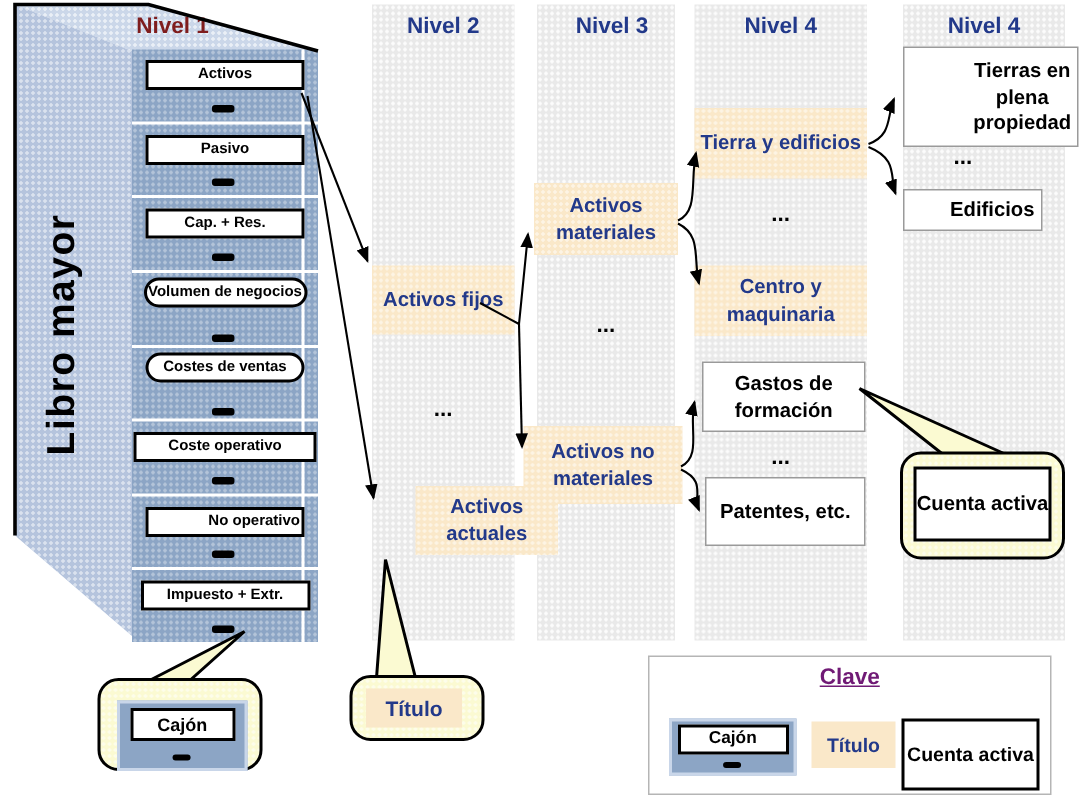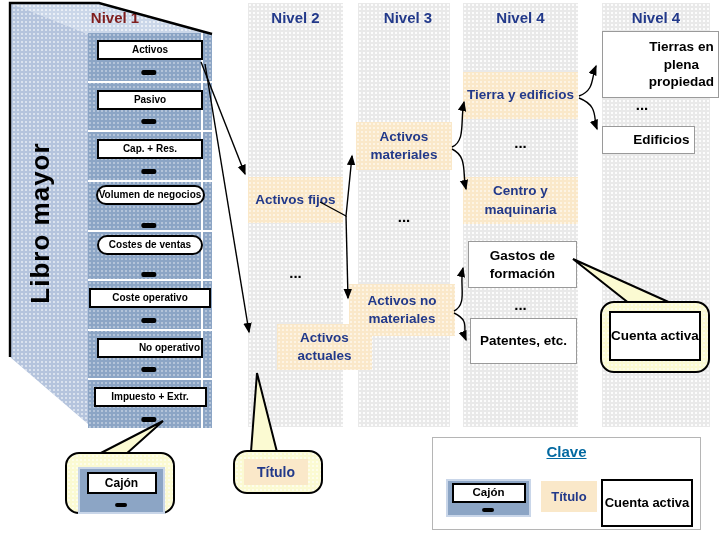--- a/index.html
+++ b/index.html
@@ -94,21 +94,21 @@
     font-size:13.5px;text-align:center;line-height:1.3;
     display:flex;align-items:center;justify-content:center;box-sizing:border-box;
   }
   
   .legend{
     position:absolute;left:432px;top:437px;width:267px;height:91px;
     background:#fff;border:1px solid #b5b5b5;z-index:5;
   }
   .legend-title{
     position:absolute;left:0;top:5px;width:100%;text-align:center;
-    font-size:15px;color:#0369a1;text-decoration:underline;
+    font-size:15px;color:#701a75;text-decoration:underline;
   }
   svg{position:absolute;left:0;top:0;z-index:4;pointer-events:none;}
 </style>
 </head>
 <body>
 
 <div id="stage">
 
   <div class="col" style="left:248px;width:95px;"></div>
   <div class="col" style="left:358px;width:92px;"></div>

